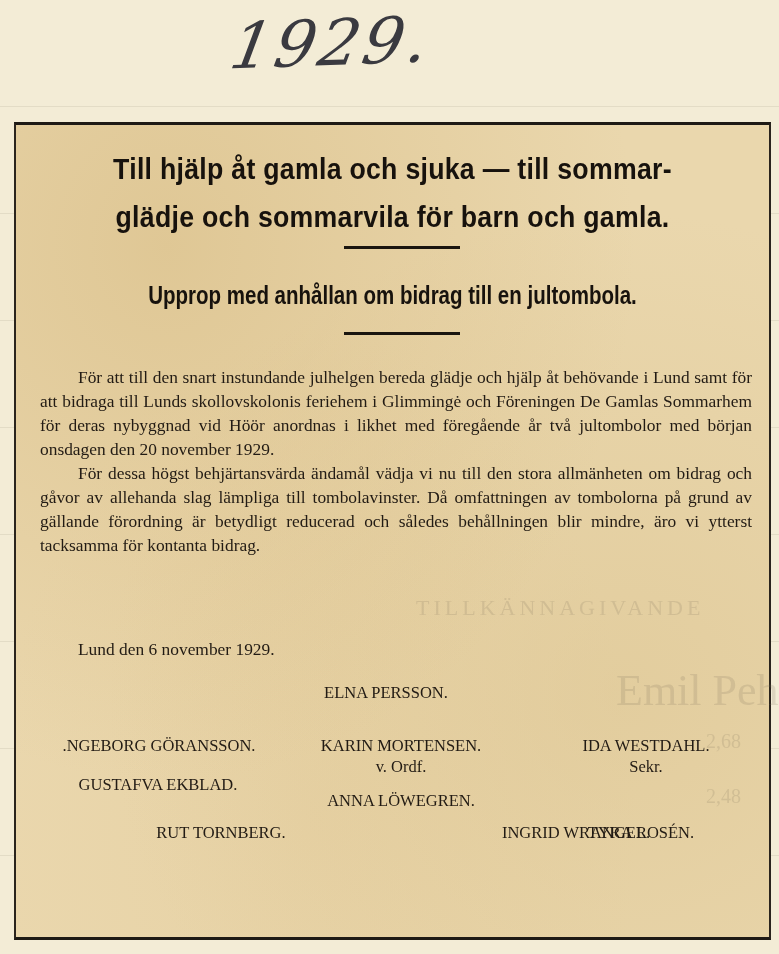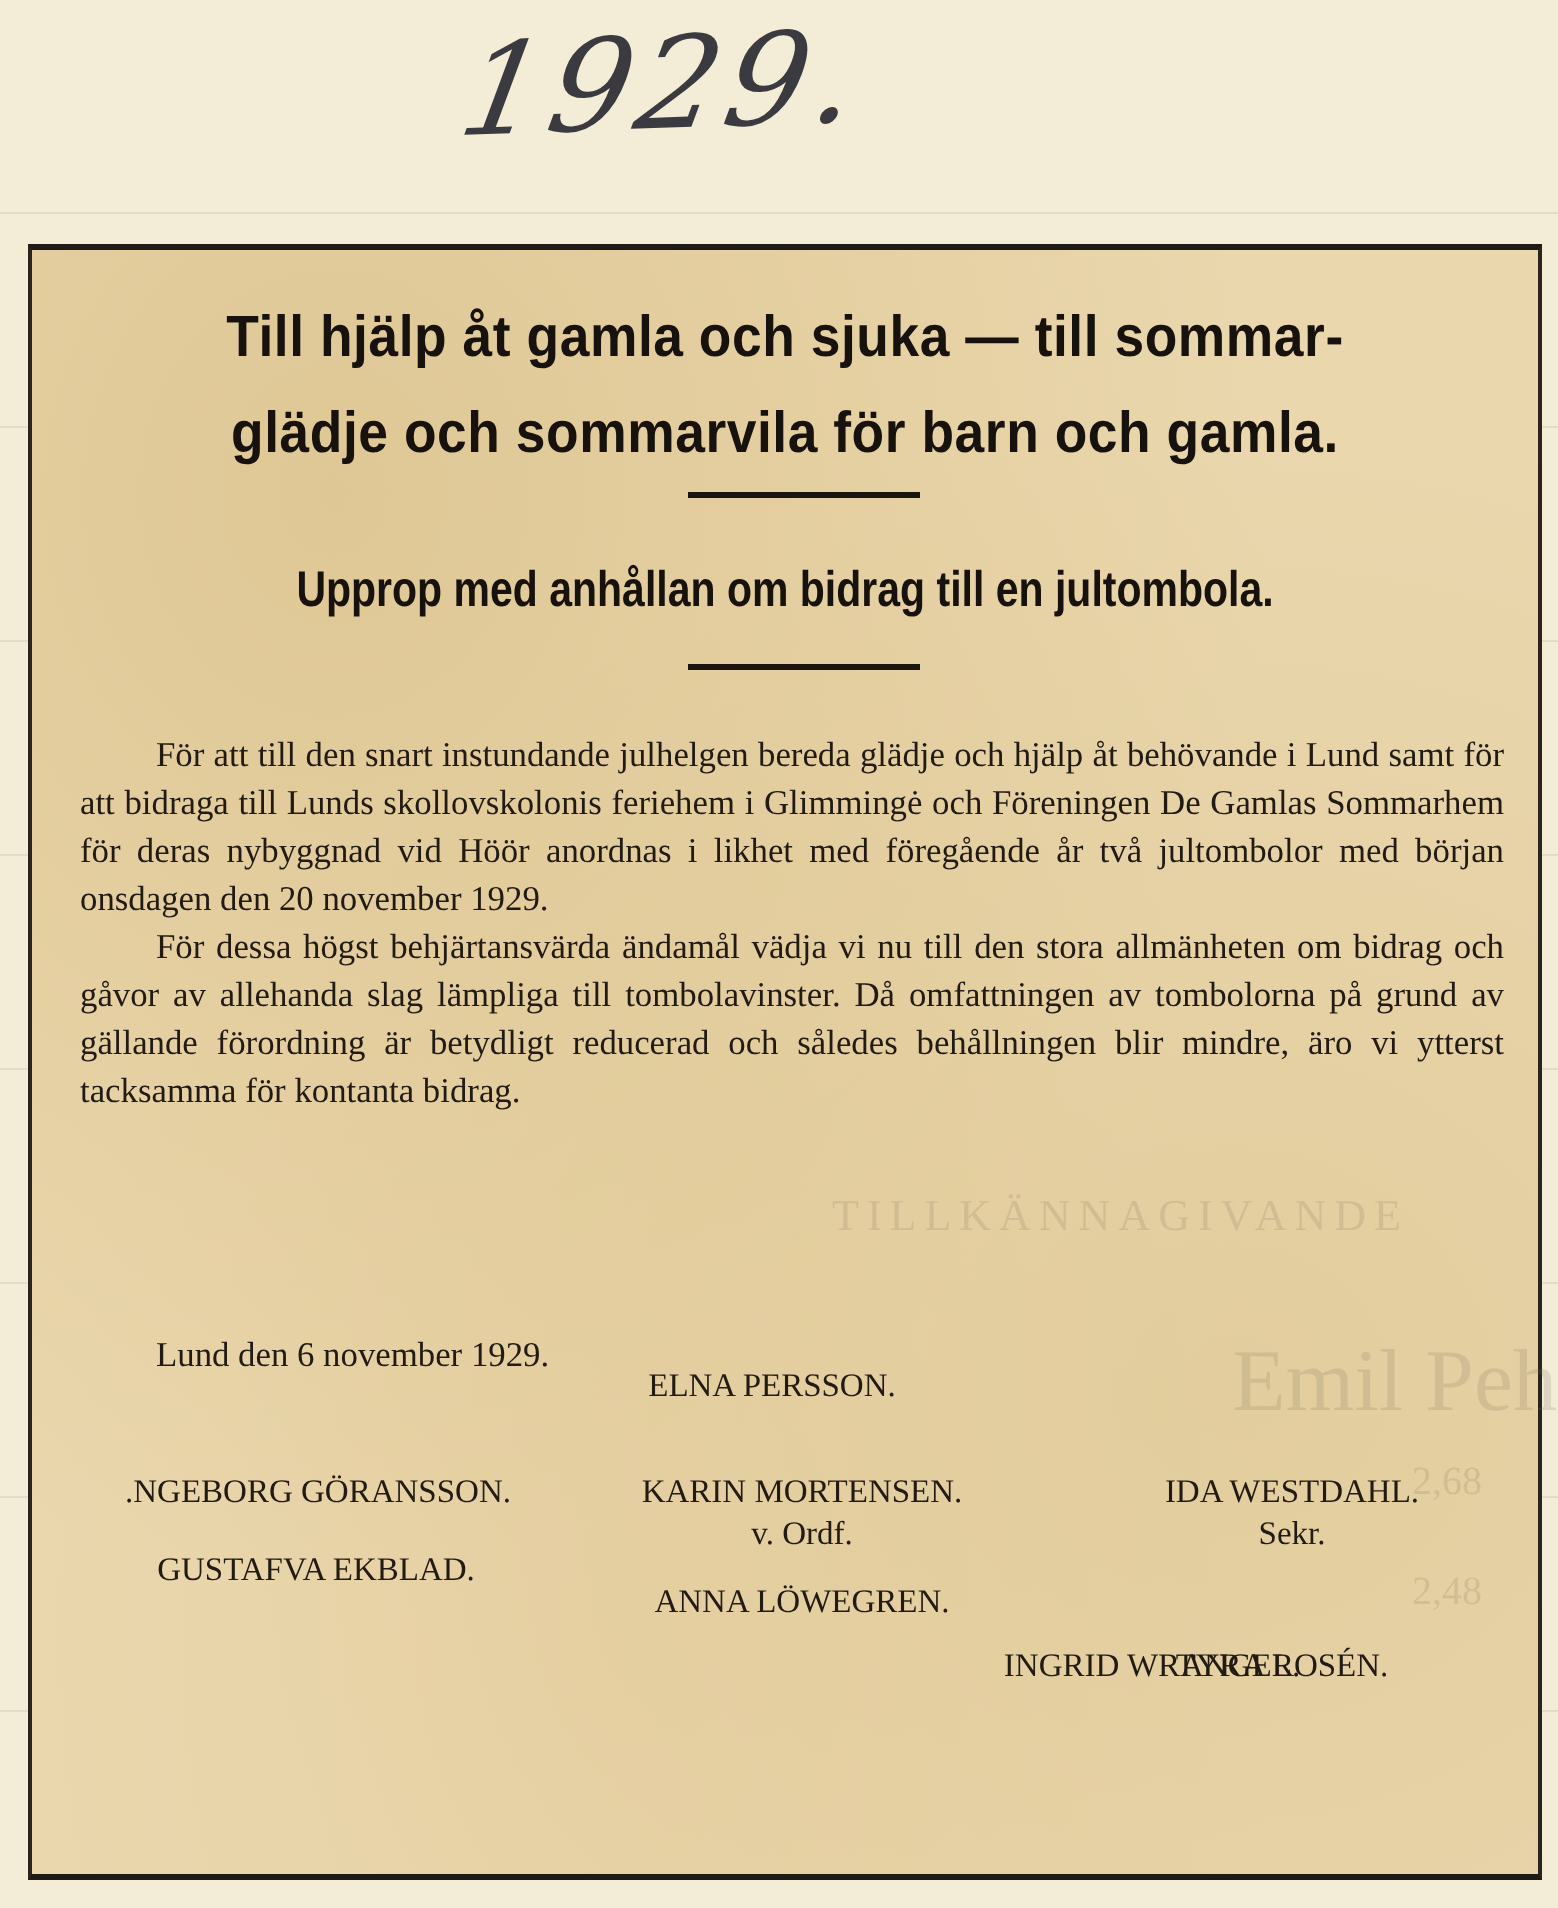--- a/index.html
+++ b/index.html
@@ -94,21 +94,21 @@
       font-family: "Liberation Serif", serif;
       font-size: 17.4px;
       line-height: 24px;
       text-align: justify;
       color: #221b14;
     }
     .para { margin: 0; text-indent: 38px; }
     .dateline {
       position: absolute;
       left: 62px;
-      top: 542px;
+      top: 514px;
       font-size: 17.4px;
       color: #221b14;
     }
     .sig {
       position: absolute;
       text-align: center;
       font-family: "Liberation Serif", serif;
       font-size: 16.5px;
       color: #221b14;
       line-height: 21px;
@@ -175,17 +175,20 @@
   <div class="sig" style="left:32px; top:649px; width:220px;">
     <span>GUSTAFVA EKBLAD.</span>
   </div>
   <div class="sig" style="left:285px; top:665px; width:200px;">
     <span>ANNA LÖWEGREN.</span>
   </div>
   <div class="sig" style="left:545px; top:665px; width:160px;margin-top:32px;">
     <span>TYRA ROSÉN.</span>
   </div>
 
+  <div class="sig" style="left:105px; top:697px; width:200px;">
+    <span>RUT TORNBERG.</span>
+  </div>
   <div class="sig" style="left:460px; top:697px; width:200px;">
     <span>INGRID WRANGEL.</span>
   </div>
 
 </div>
 
 </body></html>

